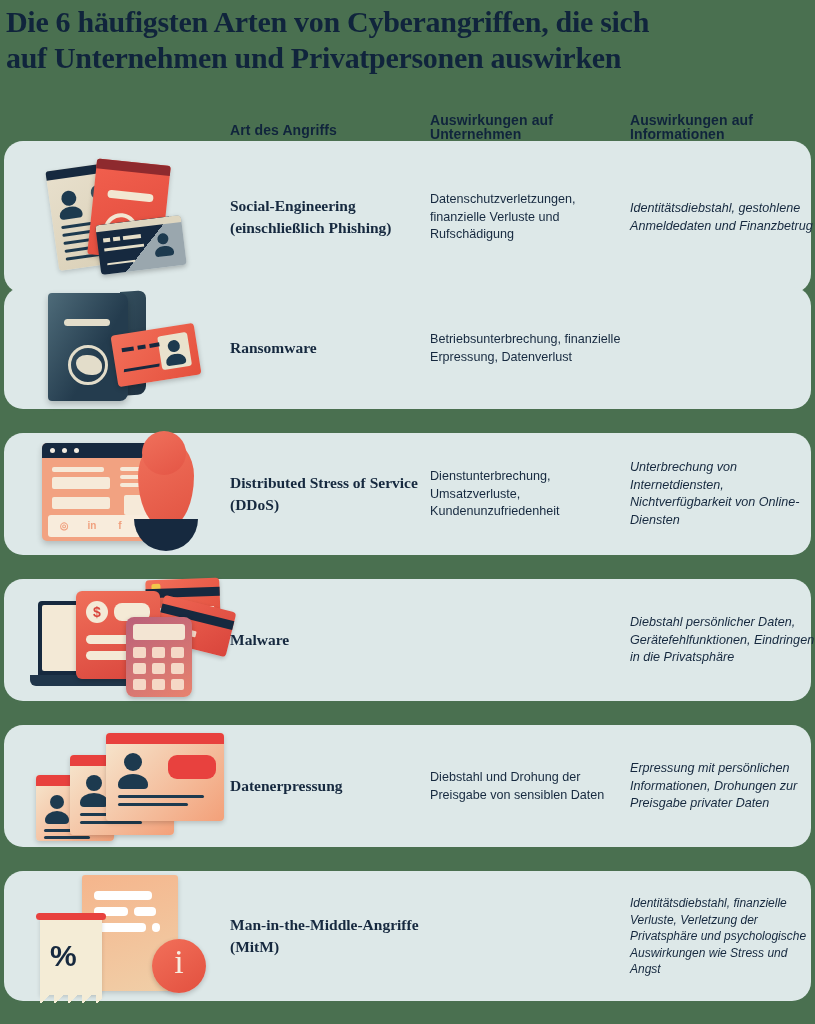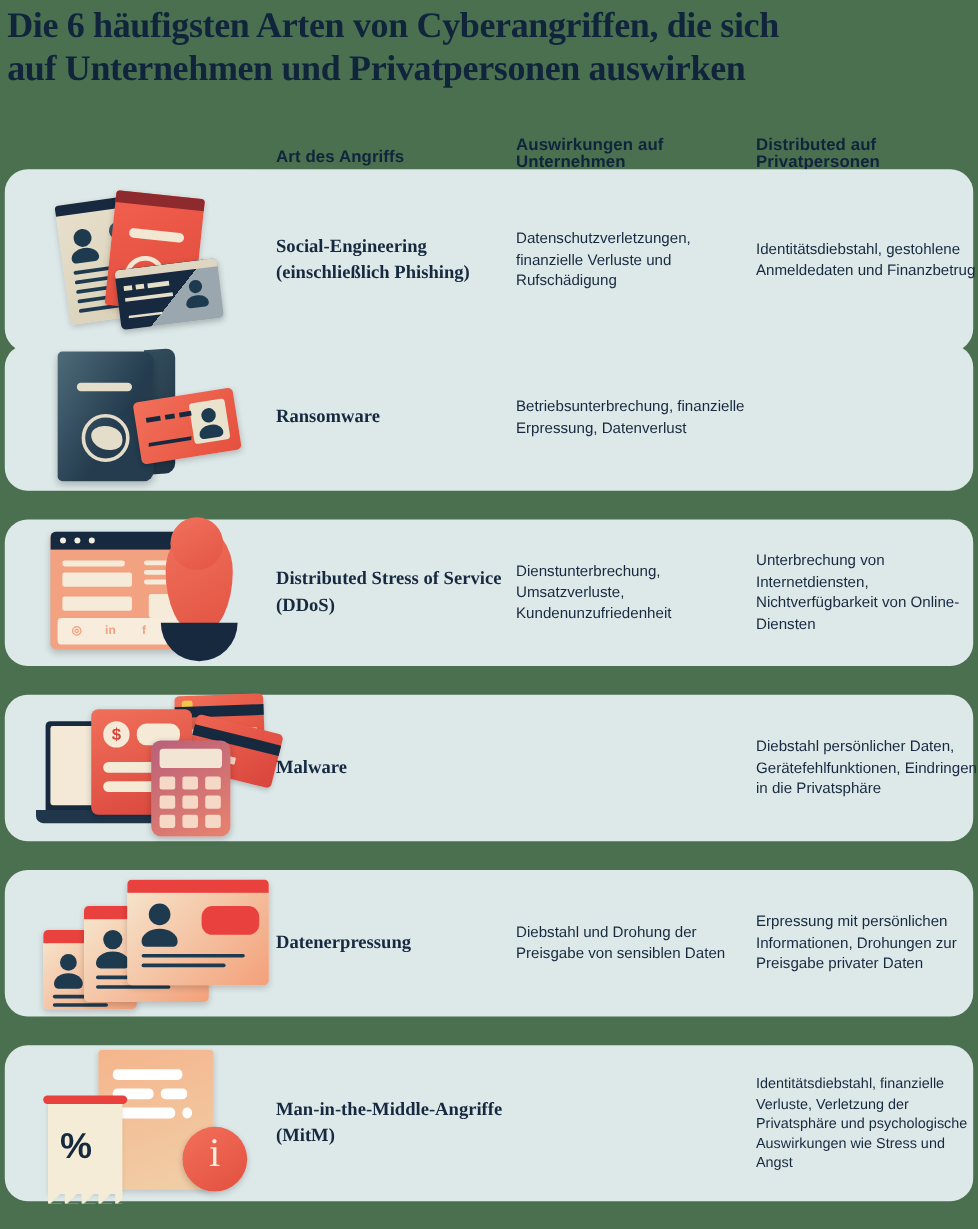--- a/index.html
+++ b/index.html
@@ -64,20 +64,21 @@
   }
   .cell-biz{
     left:426px; width:196px;
     font-size:12.6px;
     line-height:17.5px;
   }
   .cell-priv{
     left:626px; width:186px;
     font-size:12.6px;
     line-height:17.5px;
+    font-style:italic;
   }
   .cell-priv.tight{font-size:12px;line-height:16.5px;}
   .vcenter{top:50%;transform:translateY(-50%);}
 
   
   .illus{
     position:absolute;
     left:18px; top:0; width:196px; height:100%;
   }
   .illus .stage{
@@ -272,21 +273,21 @@
 <body>
 
 <div class="title">
   <span class="title-line">Die 6 häufigsten Arten von Cyberangriffen, die sich</span>
   <span class="title-line">auf Unternehmen und Privatpersonen auswirken</span>
 </div>
 
 <div class="headers">
   <div class="col-head c1">Art des Angriffs</div>
   <div class="col-head c2">Auswirkungen auf Unternehmen</div>
-  <div class="col-head c3">Distributed auf Privatpersonen</div>
+  <div class="col-head c3">Auswirkungen auf Informationen</div>
 </div>
 
 <div class="row r1">
   <div class="illus">
     <div class="stage">
       <div class="sh d1-doc">
         <div class="d1-doc-top"></div>
         <div class="avatar-head" style="left:12px;top:22px;width:15px;height:15px;"></div>
         <div class="avatar-body" style="left:8px;top:38px;width:23px;height:12px;"></div>
         <div class="avatar-head" style="left:42px;top:20px;width:15px;height:15px;opacity:.85;"></div>

